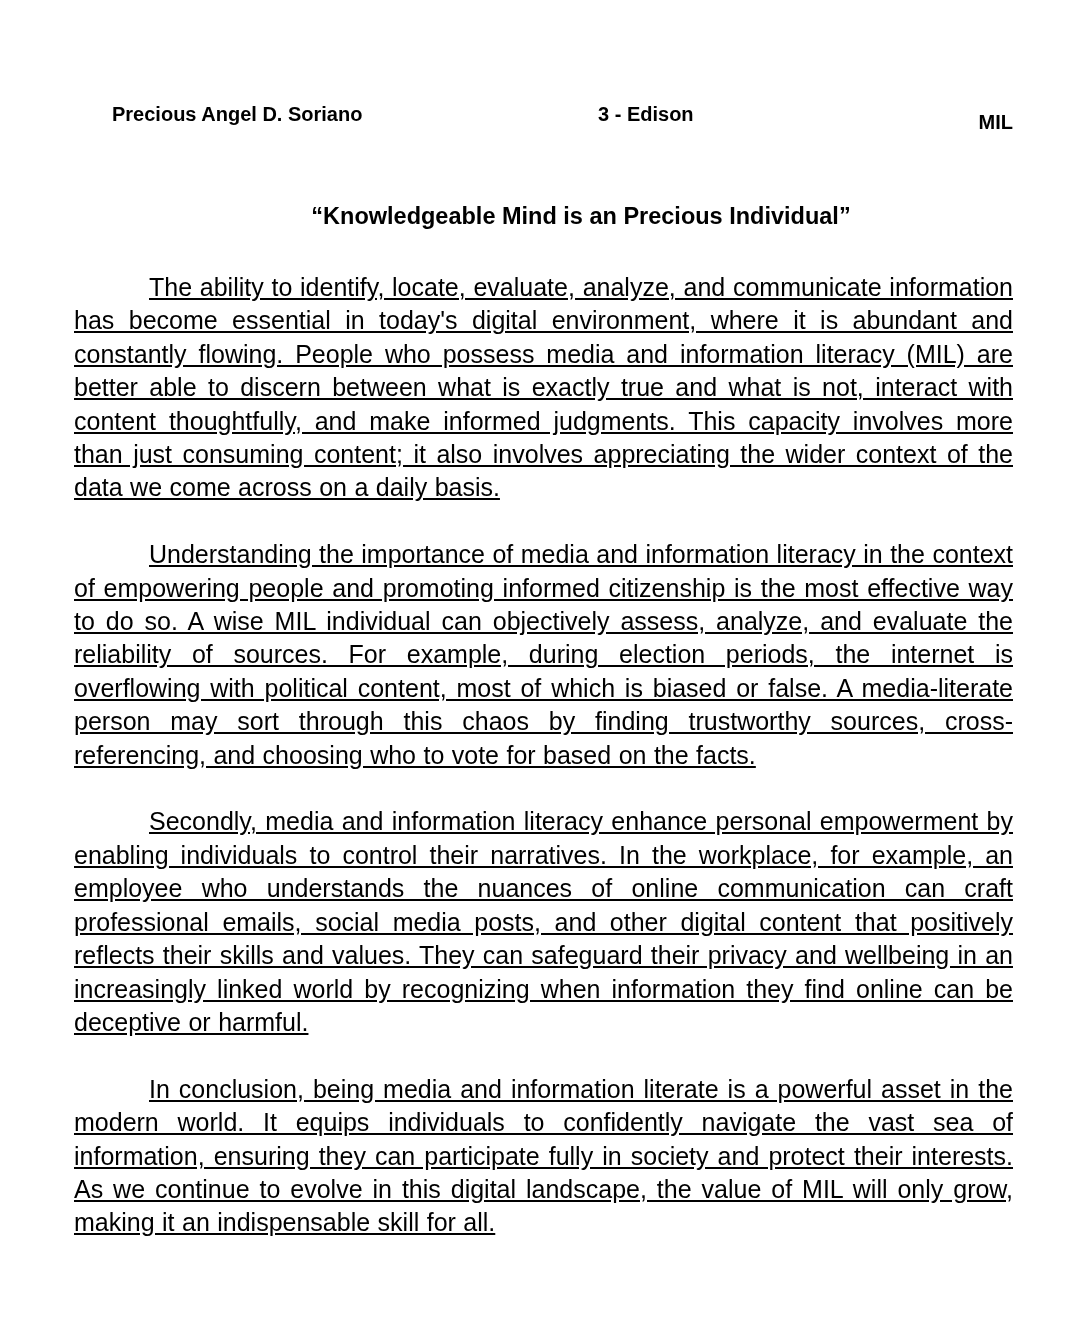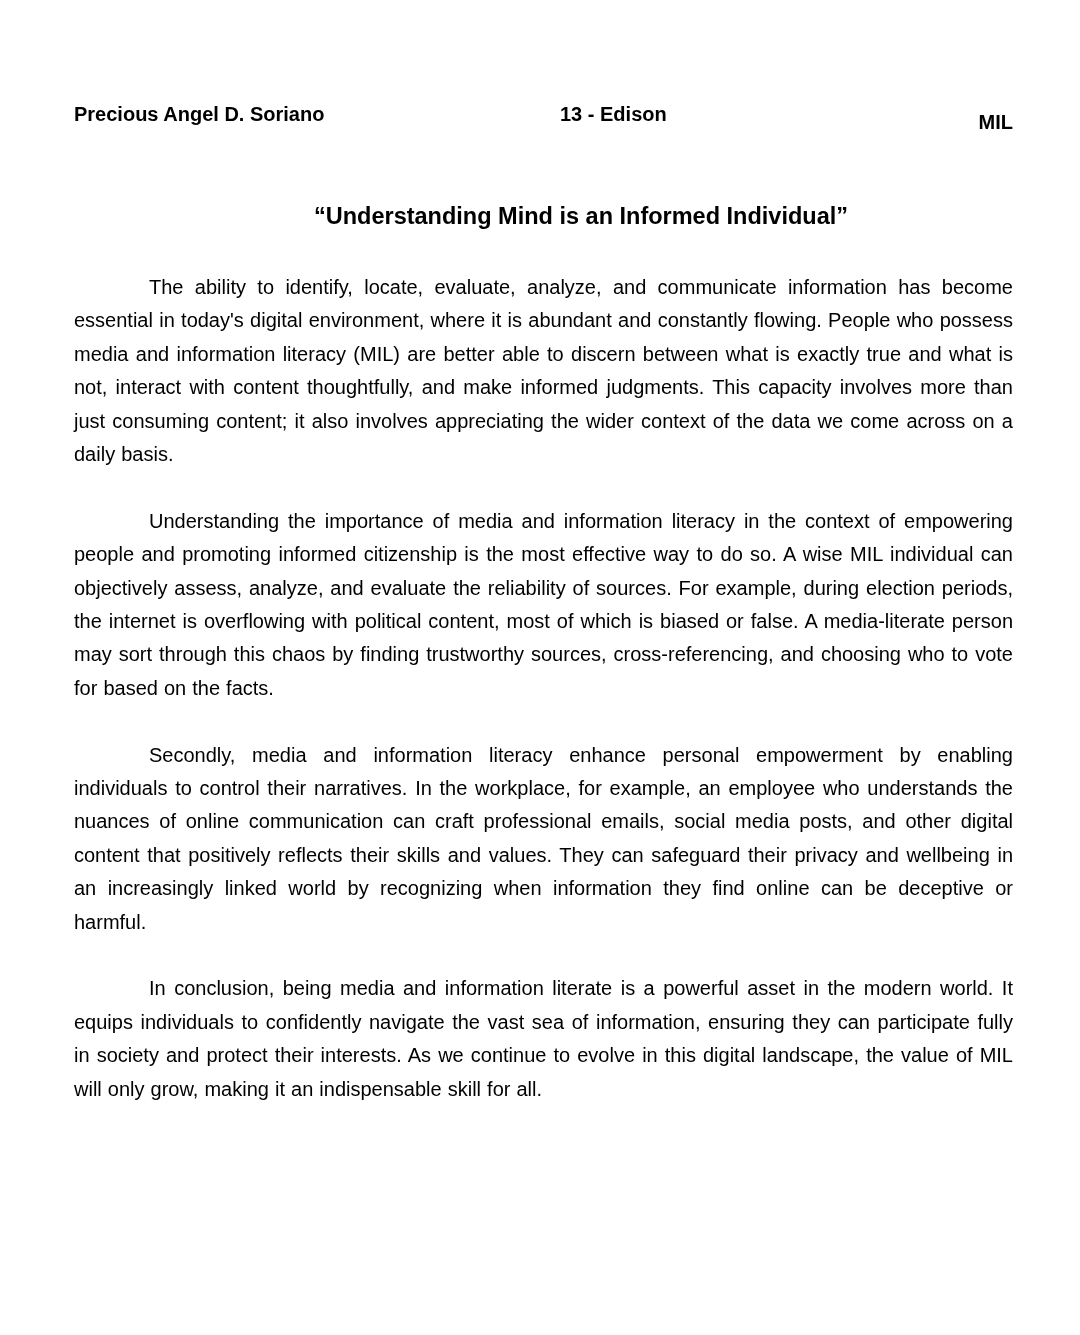--- a/index.html
+++ b/index.html
@@ -24,20 +24,21 @@
     padding: 0 67px 0 74px; 
   }
   .doc-header {
     position: relative;
     height: 28px;
     margin-top: 100px;
     font-size: 20px;
     font-weight: bold;
     line-height: 28px;
     white-space: nowrap;
+    margin-left: 38px;
   }
   .doc-header .author {
     position: absolute;
     left: 0;
     top: 0;
   }
   .doc-header .section {
     position: absolute;
     left: 486px; 
     top: 0;
@@ -51,40 +52,41 @@
     margin: 74px 0 41px 0;
     font-size: 23.5px;
     font-weight: bold;
     text-align: center;
     text-indent: 75px; 
     line-height: 28px;
     white-space: nowrap;
   }
   .body-para {
     margin: 0 0 33.4px 0;
-    font-size: 20px;
+    font-size: 25px;
     font-weight: normal;
     line-height: 33.4px;
     text-align: justify;
     text-indent: 75px;
     word-spacing: 0.5px;
+    text-decoration: underline;
   }
 </style>
 </head>
 <body>
 
 <div class="page">
 
   <div class="doc-header">
     <span class="author">Precious Angel D. Soriano</span>
-    <span class="section">13 - Edison</span>
+    <span class="section">3 - Edison</span>
     <span class="subject">MIL</span>
   </div>
 
-  <h1 class="doc-title">“Understanding Mind is an Informed Individual”</h1>
+  <h1 class="doc-title">“Knowledgeable Mind is an Precious Individual”</h1>
 
   <p class="body-para">The ability to identify, locate, evaluate, analyze, and communicate information has become essential in today's digital environment, where it is abundant and constantly flowing. People who possess media and information literacy (MIL) are better able to discern between what is exactly true and what is not, interact with content thoughtfully, and make informed judgments. This capacity involves more than just consuming content; it also involves appreciating the wider context of the data we come across on a daily basis.</p>
 
   <p class="body-para">Understanding the importance of media and information literacy in the context of empowering people and promoting informed citizenship is the most effective way to do so. A wise MIL individual can objectively assess, analyze, and evaluate the reliability of sources. For example, during election periods, the internet is overflowing with political content, most of which is biased or false. A media-literate person may sort through this chaos by finding trustworthy sources, cross-referencing, and choosing who to vote for based on the facts.</p>
 
   <p class="body-para">Secondly, media and information literacy enhance personal empowerment by enabling individuals to control their narratives. In the workplace, for example, an employee who understands the nuances of online communication can craft professional emails, social media posts, and other digital content that positively reflects their skills and values. They can safeguard their privacy and wellbeing in an increasingly linked world by recognizing when information they find online can be deceptive or harmful.</p>
 
   <p class="body-para">In conclusion, being media and information literate is a powerful asset in the modern world. It equips individuals to confidently navigate the vast sea of information, ensuring they can participate fully in society and protect their interests. As we continue to evolve in this digital landscape, the value of MIL will only grow, making it an indispensable skill for all.</p>
 
 </div>

